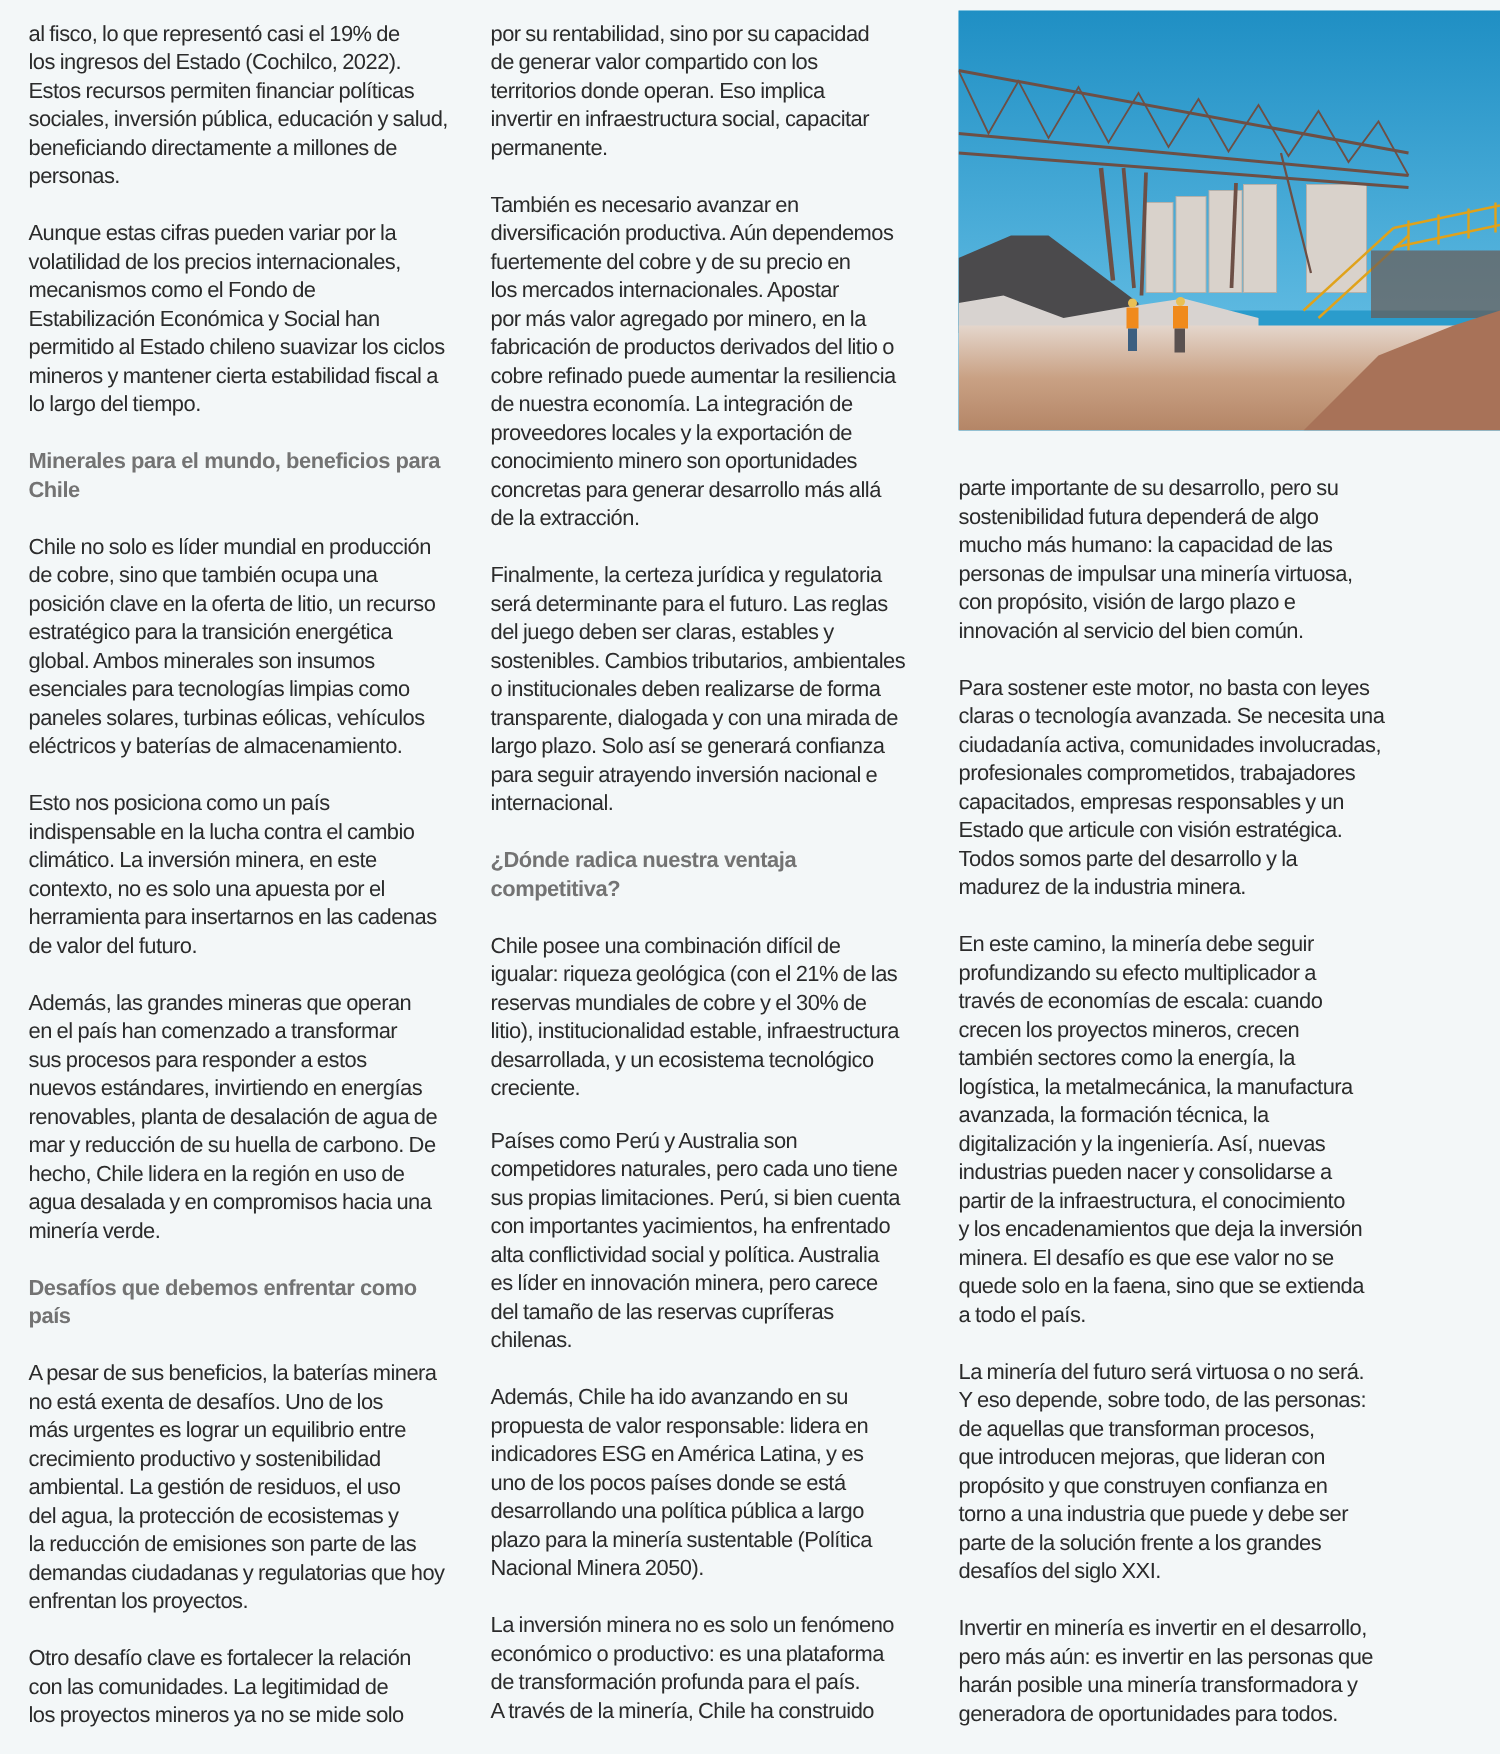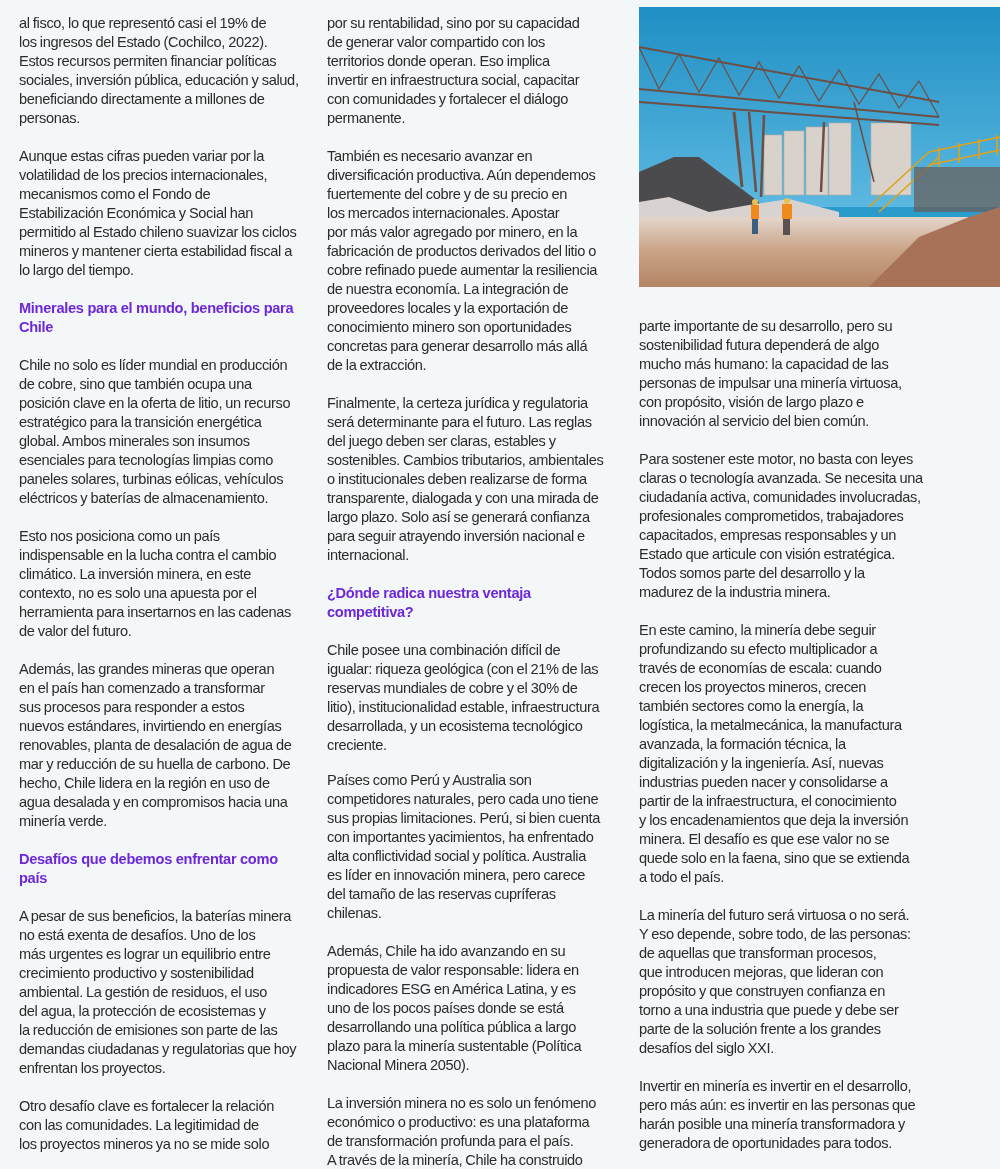--- a/index.html
+++ b/index.html
@@ -28,21 +28,21 @@
       margin: 0 0 19px 0;
       letter-spacing: -0.35px;
       word-spacing: -0.5px;
     }
     p.tight { margin-bottom: 16px; }
     h3 {
       margin: 0 0 19px 0;
       font-size: 14.6px;
       line-height: 19px;
       font-weight: bold;
-      color: #6d28d9;
+      color: #737373;
       letter-spacing: -0.3px;
     }
     .photo {
       position: absolute;
       left: 639px;
       top: 7px;
       width: 361px;
       height: 280px;
       overflow: hidden;
       background: #2a9ccc;
@@ -123,21 +123,20 @@
       <span class="line">con las comunidades. La legitimidad de</span>
       <span class="line">los proyectos mineros ya no se mide solo</span>
     </p>
   </div>
 <div class="col col2">
     <p>
       <span class="line">por su rentabilidad, sino por su capacidad</span>
       <span class="line">de generar valor compartido con los</span>
       <span class="line">territorios donde operan. Eso implica</span>
       <span class="line">invertir en infraestructura social, capacitar</span>
-      <span class="line">con comunidades y fortalecer el diálogo</span>
       <span class="line">permanente.</span>
     </p>
     <p>
       <span class="line">También es necesario avanzar en</span>
       <span class="line">diversificación productiva. Aún dependemos</span>
       <span class="line">fuertemente del cobre y de su precio en</span>
       <span class="line">los mercados internacionales. Apostar</span>
       <span class="line">por más valor agregado por minero, en la</span>
       <span class="line">fabricación de productos derivados del litio o</span>
       <span class="line">cobre refinado puede aumentar la resiliencia</span>

